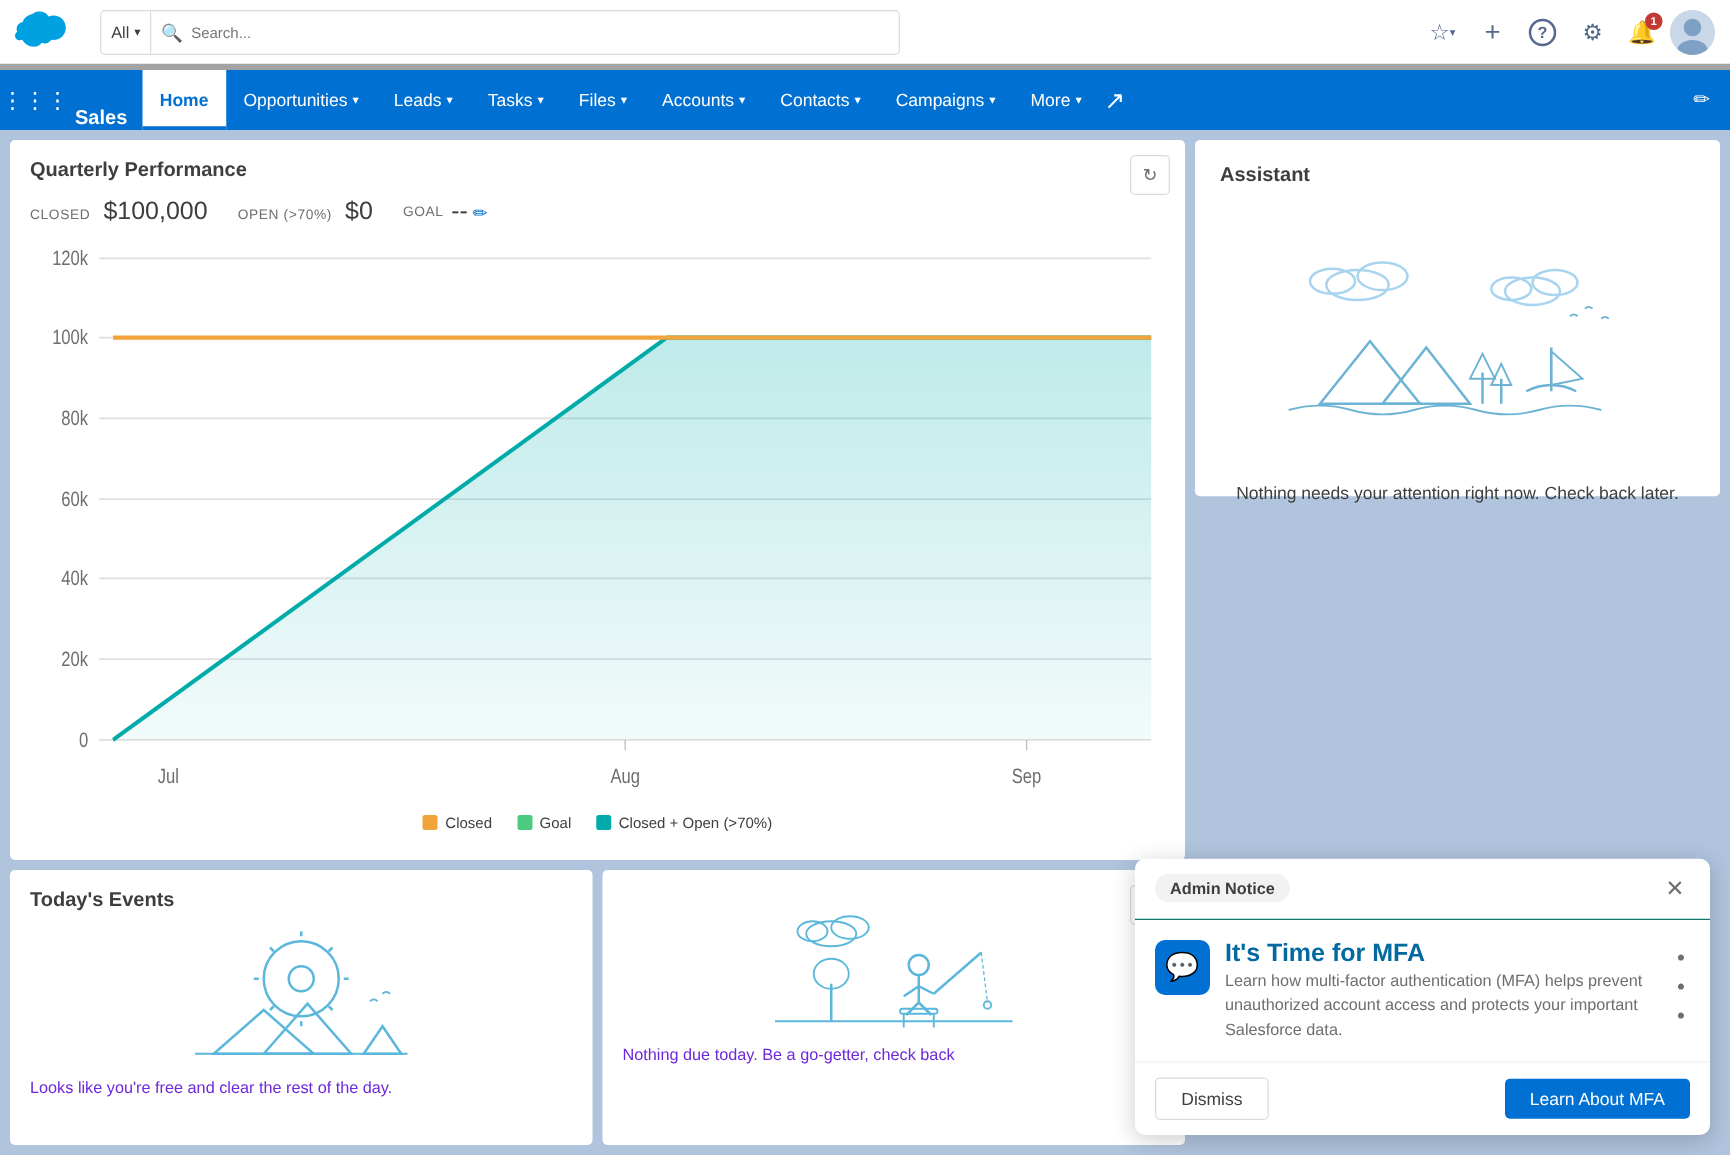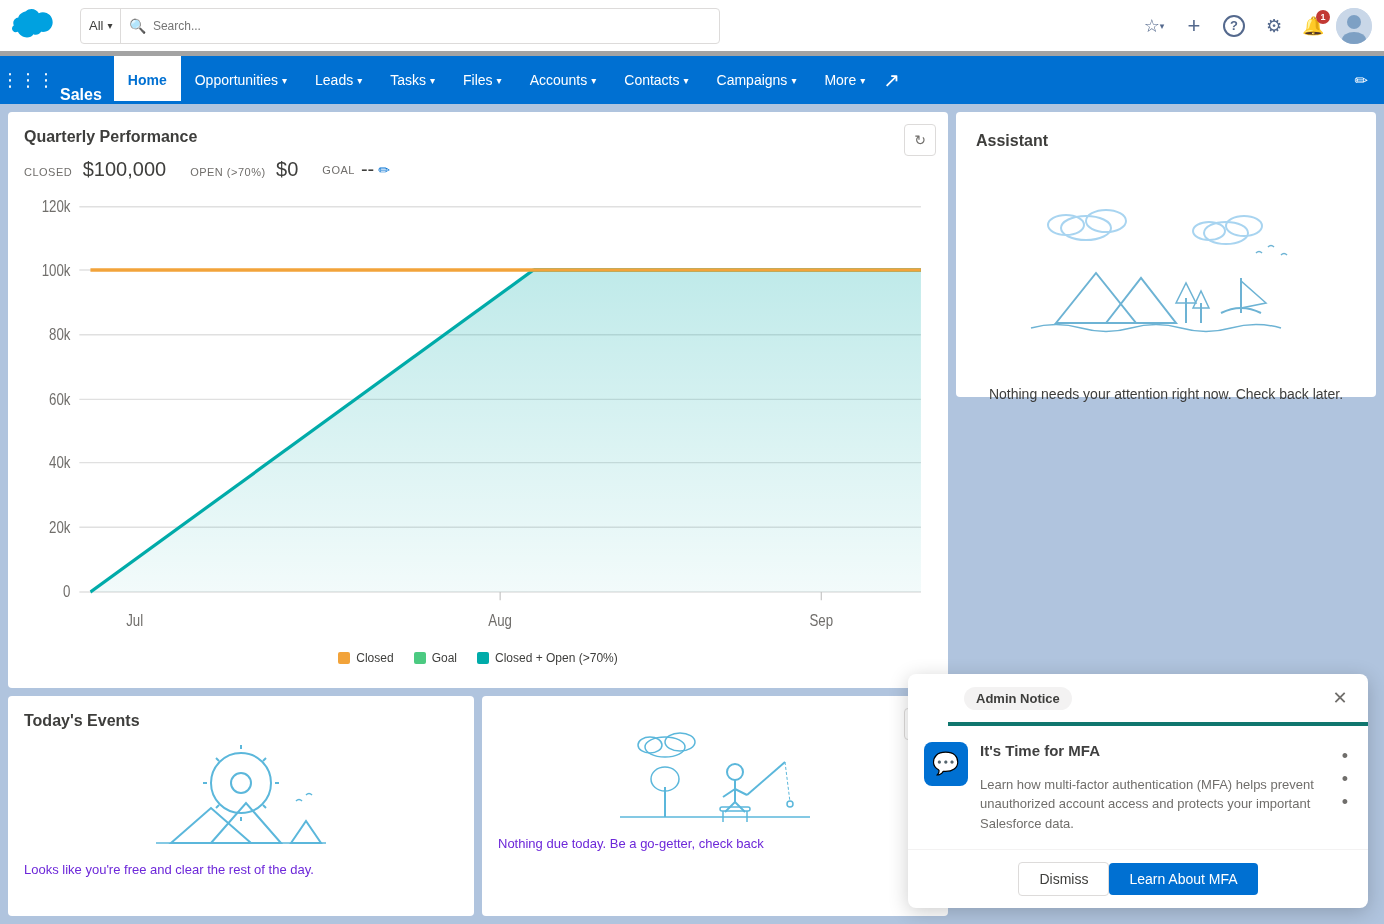--- a/index.html
+++ b/index.html
@@ -356,24 +356,23 @@
       right: 16px;
       width: 460px;
       background: #fff;
       border-radius: 8px;
       box-shadow: 0 4px 20px rgba(0,0,0,0.2);
       z-index: 100;
       overflow: hidden;
     }
     .admin-notice-header {
       display: flex;
-      align-items: flex-end;
+      align-items: center;
       padding: 12px 16px;
-      border-bottom: 4px solid #0f766e;
-      margin-left: 40px;
+      border-bottom: 1px solid #0f766e;
     }
     .admin-notice-badge {
       background: #f3f2f2;
       border-radius: 12px;
       padding: 4px 12px;
       font-size: 13px;
       font-weight: 600;
       color: #3e3e3c;
     }
     .admin-notice-close {
@@ -402,42 +401,42 @@
       align-items: center;
       justify-content: center;
       flex-shrink: 0;
       color: #fff;
       font-size: 22px;
     }
     .admin-notice-content {
       flex: 1;
     }
     .admin-notice-title {
-      font-size: 15px;
+      font-size: 20px;
       font-weight: 700;
-      color: #404040;
-      margin-bottom: 16px;
+      color: #0369a1;
+      margin-bottom: 0;
     }
     .admin-notice-text {
       font-size: 13px;
       color: #706e6b;
       line-height: 1.5;
     }
     .admin-notice-more {
       color: #706e6b;
       cursor: pointer;
       font-size: 18px;
       display: flex;
       flex-direction: column;
       gap: 2px;
       padding: 4px;
     }
     .admin-notice-footer {
       display: flex;
-      justify-content: center;
+      justify-content: space-between;
       align-items: center;
       padding: 12px 16px;
       border-top: 1px solid #f3f2f2;
     }
     .btn-dismiss {
       border: 1px solid #dddbda;
       background: #fff;
       color: #3e3e3c;
       font-size: 14px;
       padding: 8px 20px;

